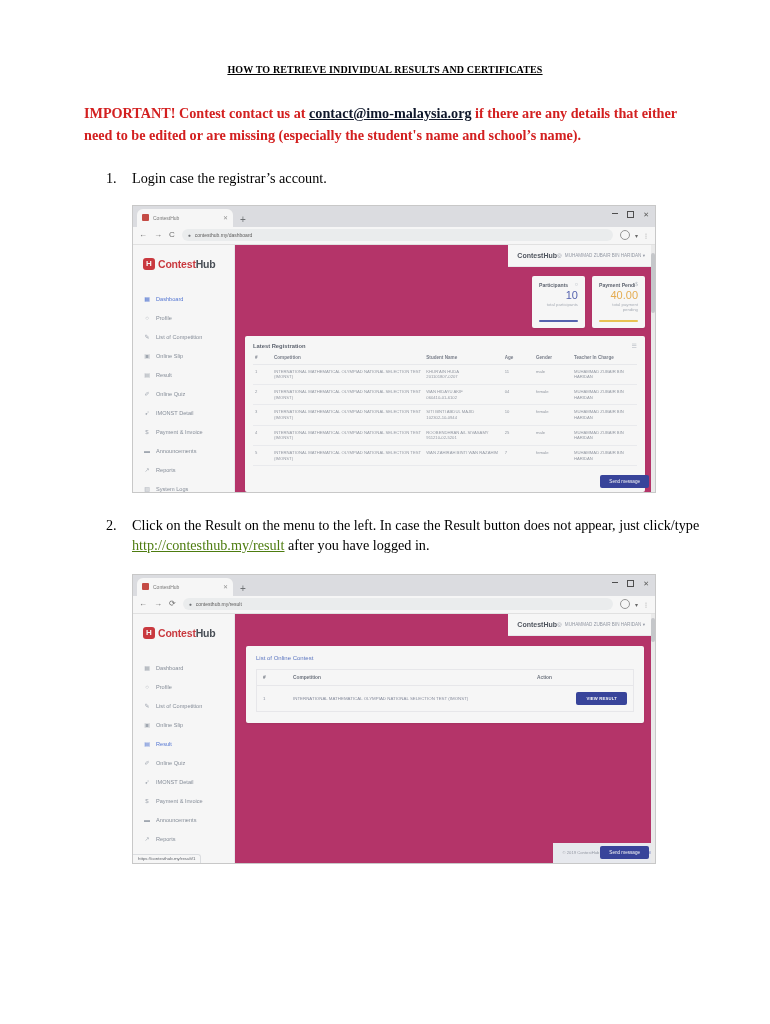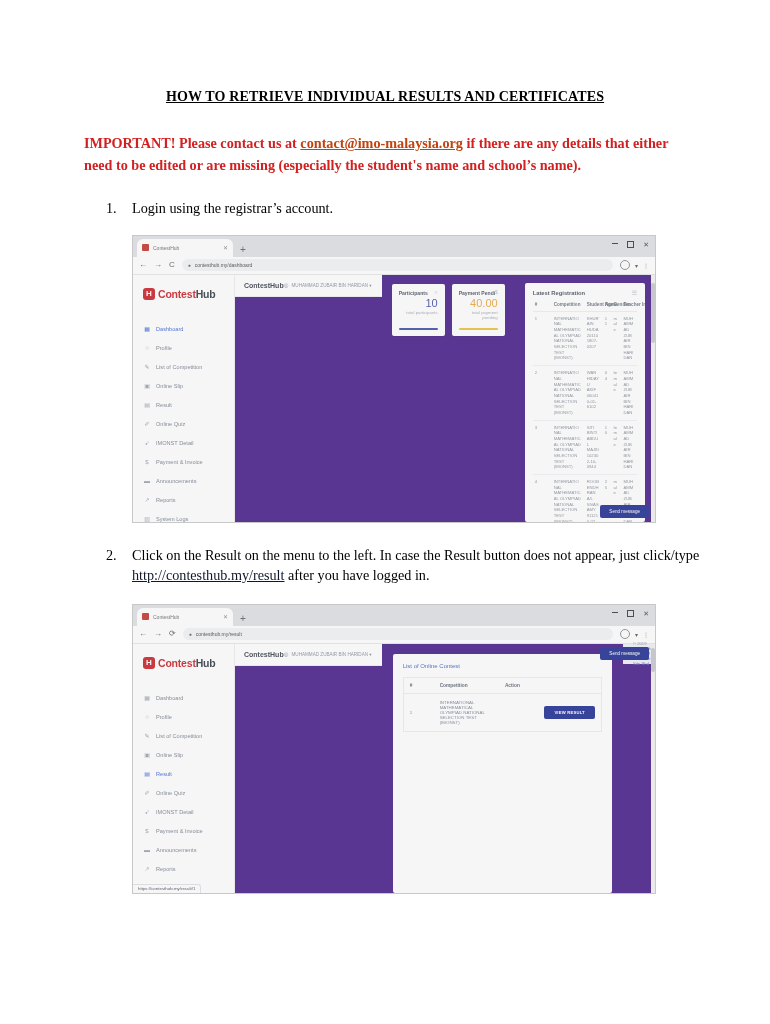--- a/index.html
+++ b/index.html
@@ -22,56 +22,56 @@
     height: 1024px;
     padding: 0;
     box-sizing: border-box;
     position: relative;
   }
 
   
   .doc-title {
     text-align: center;
     font-weight: bold;
-    font-size: 14px;
+    font-size: 10px;
     letter-spacing: 0.15px;
     text-decoration: underline;
-    margin: 88px 0 0 0;
+    margin: 63px 0 0 0;
     padding: 0 70px;
     line-height: 1.3;
   }
 
   .important-block {
     color: #d32020;
     font-weight: bold;
     font-size: 14.2px;
     line-height: 1.55;
     margin: 26px 74px 0 84px;
     text-align: left;
   }
   .important-block .email-link {
     text-decoration: underline;
-    color: #c2410c;
+    color: #0f172a;
   }
 
   .step {
     display: flex;
     margin: 22px 70px 0 106px;
     font-size: 14.2px;
     line-height: 1.45;
   }
   .step-num {
     width: 26px;
     flex: 0 0 26px;
   }
   .step-text {
     flex: 1 1 auto;
   }
   .step-text .url-link {
-    color: #0f172a;
+    color: #4d7c0f;
     text-decoration: underline;
   }
 
   
   .shot {
     position: relative;
     background: #ffffff;
     border: 1px solid #c9c9c9;
     box-sizing: border-box;
     overflow: hidden;
@@ -285,25 +285,26 @@
     flex: 0 0 6px;
     font-size: 6px;
     line-height: 1;
     text-align: center;
     color: #9aa2ae;
   }
   .menu-item.active .menu-ic { color: #3e6ae1; }
 
   .main {
     flex: 1 1 auto;
-    background: #4c1d95;
-    display: flex;
-    flex-direction: row;
+    background: #be185d;
+    display: flex;
+    flex-direction: column;
     min-width: 0;
     position: relative;
+    align-items: flex-end;
   }
   .topbar {
     background: #ffffff;
     height: 22px;
     display: flex;
     align-items: center;
     justify-content: space-between;
     padding: 0 10px 0 9px;
     border-bottom: 1px solid #edeff2;
     box-sizing: border-box;
@@ -557,26 +558,26 @@
   }
 </style>
 </head>
 <body>
 
 <div class="page">
 
   <div class="doc-title">HOW TO RETRIEVE INDIVIDUAL RESULTS AND CERTIFICATES</div>
 
   <div class="important-block">
-    <span>IMPORTANT! Please contact us at </span><a class="email-link" href="#">contact@imo-malaysia.org</a><span> if there are any details that either need to be edited or are missing (especially the student's name and school’s name).</span>
+    <span>IMPORTANT! Contest contact us at </span><a class="email-link" href="#">contact@imo-malaysia.org</a><span> if there are any details that either need to be edited or are missing (especially the student's name and school’s name).</span>
   </div>
 
   <div class="step">
     <div class="step-num">1.</div>
-    <div class="step-text">Login using the registrar’s account.</div>
+    <div class="step-text">Login case the registrar’s account.</div>
   </div>
 
   <div class="shot shot-1">
 
     <div class="chrome">
       <div class="tab">
         <span class="tab-favicon"></span>
         <span class="tab-title">ContestHub</span>
         <span class="tab-close">✕</span>
       </div>

